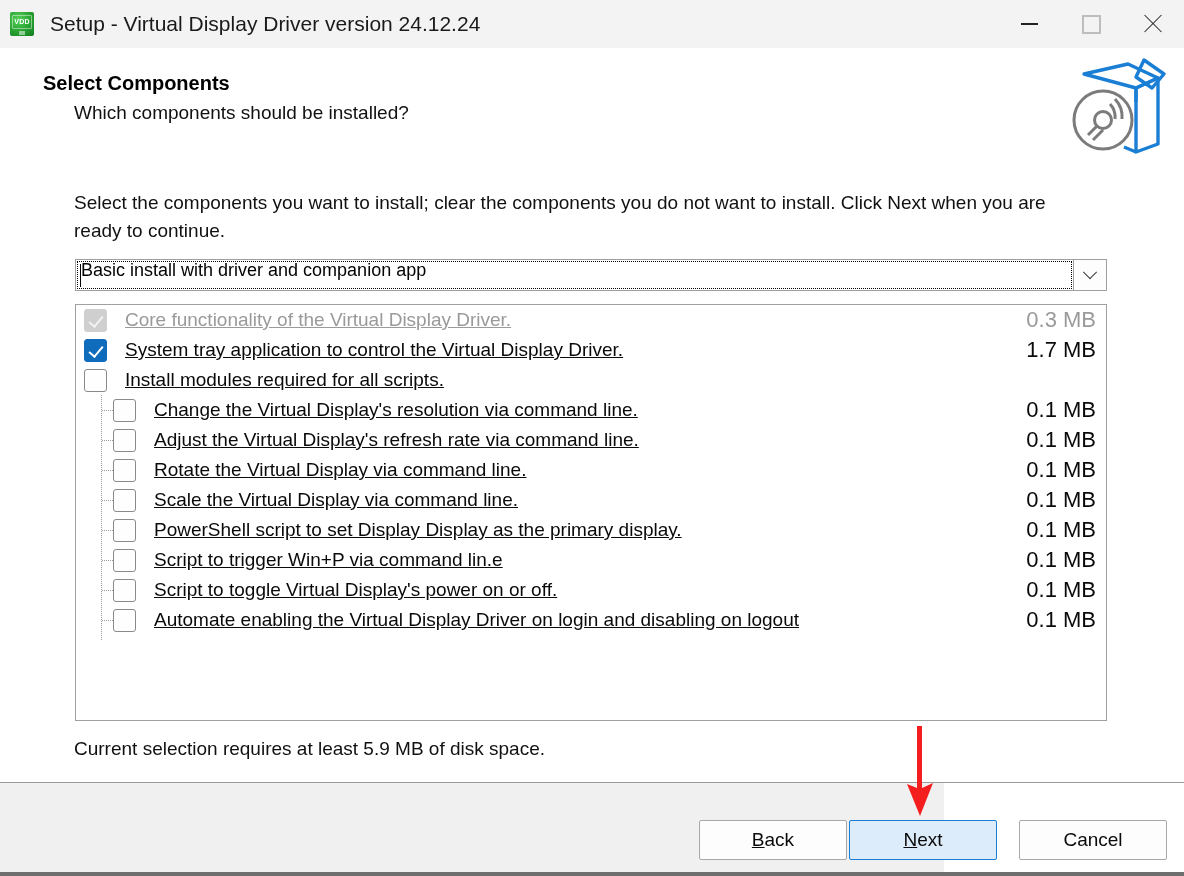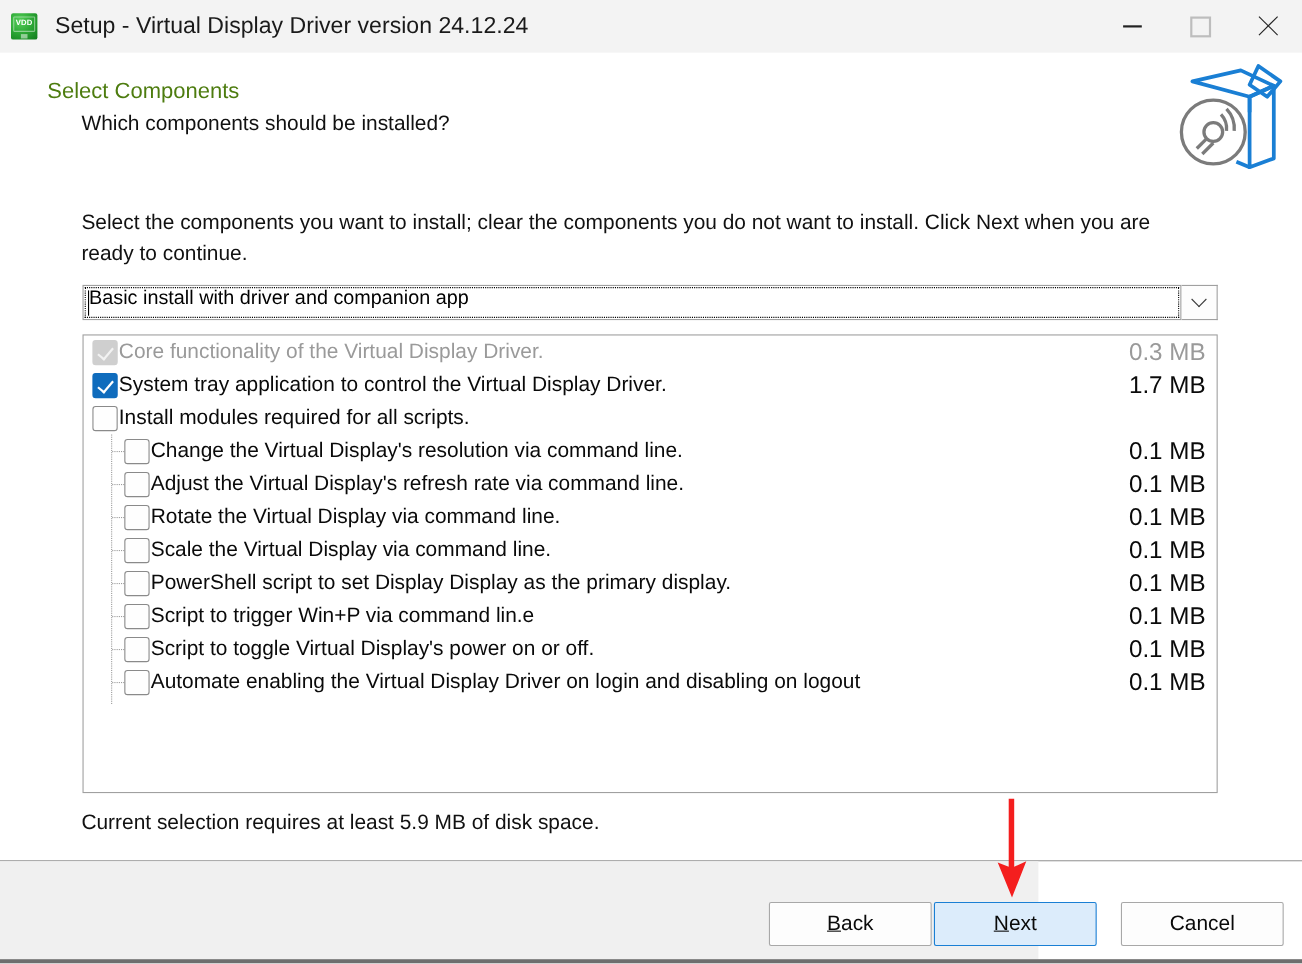--- a/index.html
+++ b/index.html
@@ -106,22 +106,22 @@
     position: absolute;
     top: 48px; left: 0;
     width: 1184px;
     height: 117px;
     background: #ffffff;
   }
   .header-title {
     position: absolute;
     left: 43px; top: 24px;
     font-size: 20px;
-    font-weight: normal;
-    color: #4d7c0f;
+    font-weight: bold;
+    color: #000000;
   }
   .header-sub {
     position: absolute;
     left: 74px; top: 54px;
     font-size: 19px;
     color: #111;
   }
   .header-icon {
     position: absolute;
     right: 8px; top: 4px;
@@ -236,24 +236,25 @@
     width: 6px; height: 12px;
     border-right: 2.2px solid #ffffff;
     border-bottom: 2.2px solid #ffffff;
     transform: rotate(40deg);
   }
   .cb.disabled::after {
     border-right-color: #f2f2f2;
     border-bottom-color: #f2f2f2;
   }
   .row-label {
-    margin-left: 1px;
+    margin-left: 18px;
     font-size: 19px;
     color: #0a0a0a;
     white-space: nowrap;
+    text-decoration: underline;
   }
   .row.dim .row-label { color: #9a9a9a; }
   .row-size {
     position: absolute;
     right: 10px;
     font-size: 22px;
     color: #0a0a0a;
   }
   .row.dim .row-size { color: #9a9a9a; }
 

